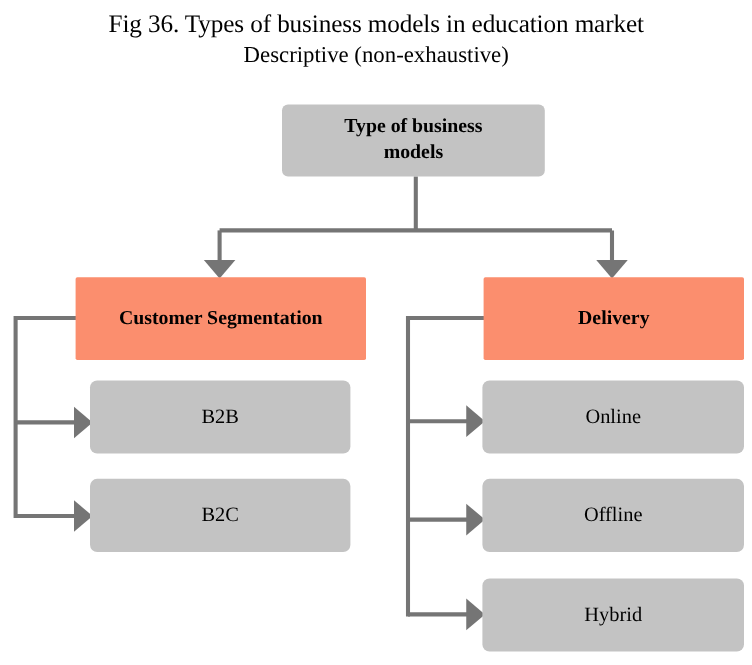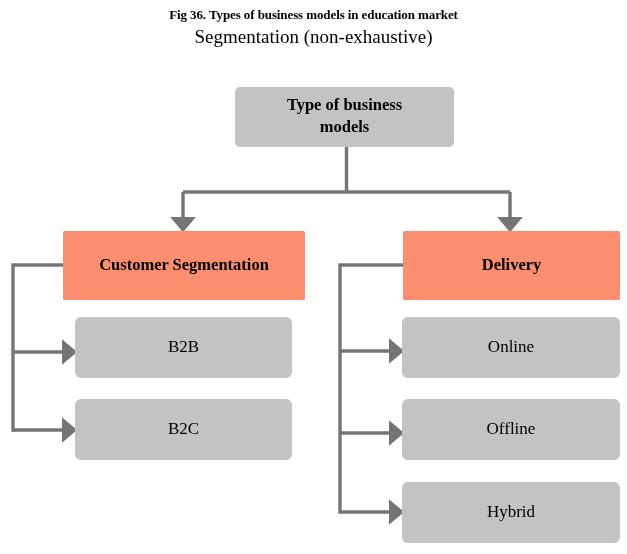--- a/index.html
+++ b/index.html
@@ -21,22 +21,22 @@
     height: 554px;
   }
   .title-block {
     position: absolute;
     left: 0;
     top: 0;
     width: 627px;
     text-align: center;
   }
   .fig-title {
-    font-size: 13px;
-    font-weight: bold;
+    font-size: 21px;
+    font-weight: normal;
     line-height: 1.25;
     margin: 0;
     padding-top: 7px;
     letter-spacing: -0.1px;
   }
   .fig-subtitle {
     font-size: 19px;
     font-weight: normal;
     line-height: 1.2;
     margin: 0;
@@ -60,21 +60,21 @@
     font-weight: bold;
   }
 </style>
 </head>
 <body>
 
 <div id="figure-root">
 
   <div class="title-block">
     <div class="fig-title">Fig 36. Types of business models in education market</div>
-    <div class="fig-subtitle">Segmentation (non-exhaustive)</div>
+    <div class="fig-subtitle">Descriptive (non-exhaustive)</div>
   </div>
 
   <svg class="diagram" viewBox="0 0 627 554">
     <defs>
       <marker id="arrow-down" markerWidth="9" markerHeight="9" refX="2.2" refY="4.5" orient="auto" markerUnits="strokeWidth">
         <path d="M0,0.6 L4.6,4.5 L0,8.4 Z" fill="#757575"></path>
       </marker>
       <marker id="arrow-right" markerWidth="9" markerHeight="9" refX="2.2" refY="4.5" orient="auto" markerUnits="strokeWidth">
         <path d="M0,0.6 L4.6,4.5 L0,8.4 Z" fill="#757575"></path>
       </marker>

